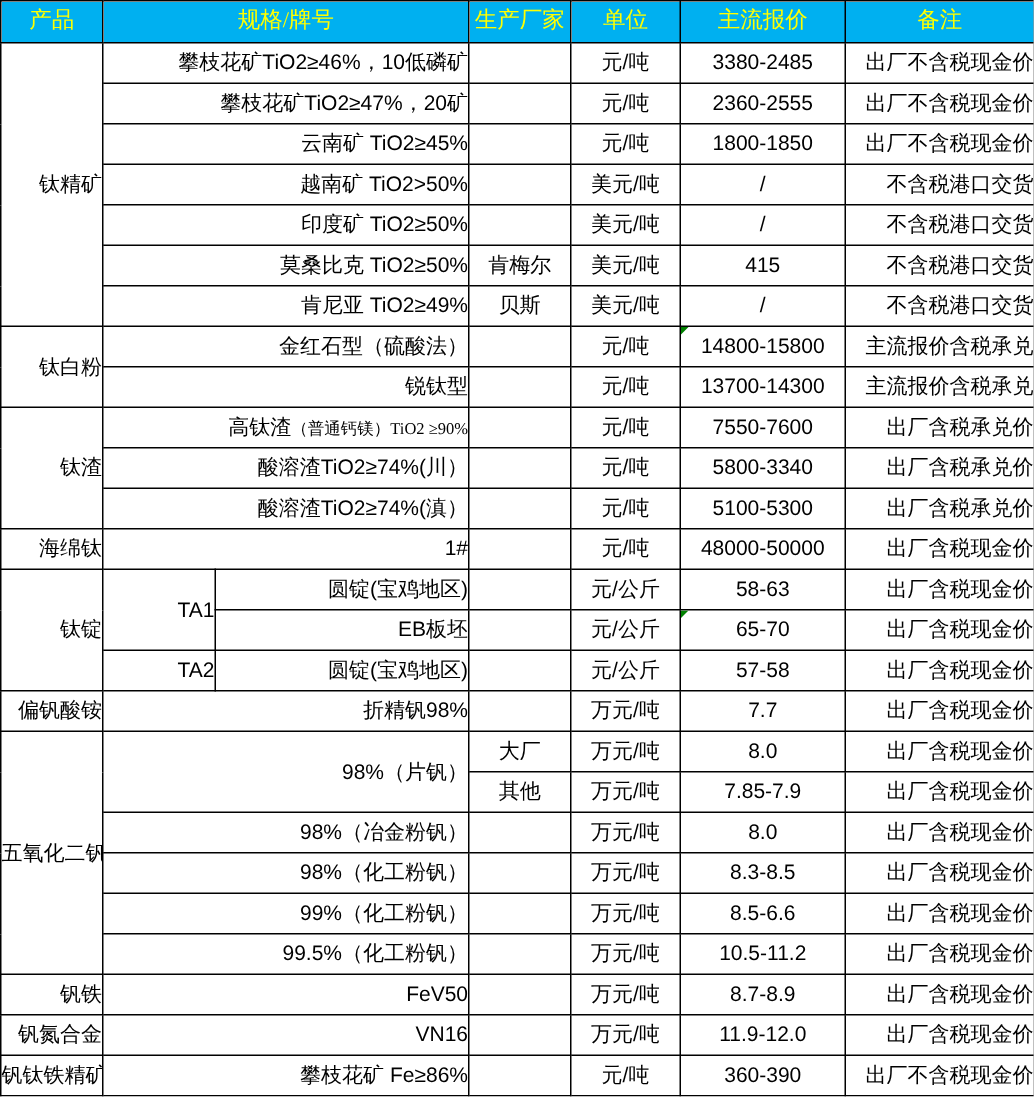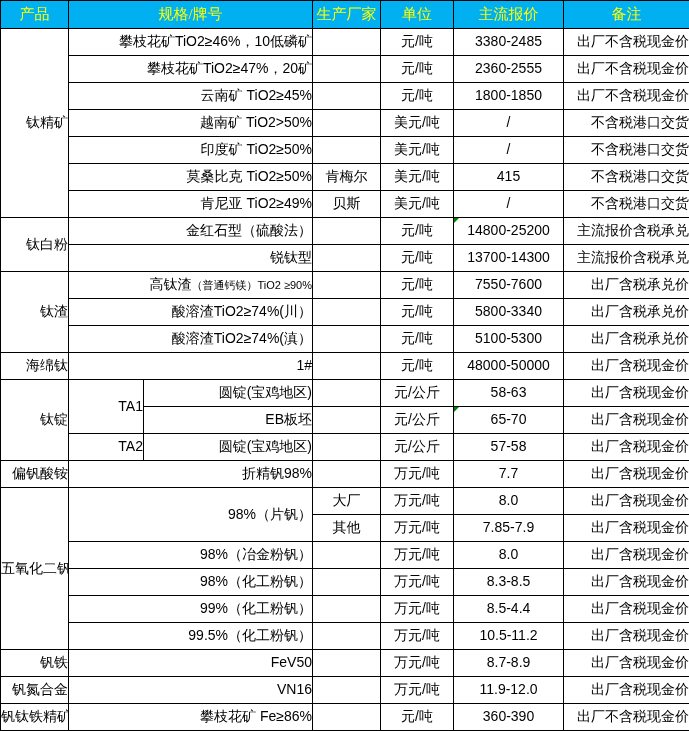--- a/index.html
+++ b/index.html
@@ -20,21 +20,21 @@
   }
   .price-table tr.hdr th {
     height: 27px;
     background: var(--header-bg, #00B0F0);
     color: var(--header-text, #FFFF00);
     font-size: 15px; text-align: center; font-family: Liberation Serif, serif;
   }
   .c { text-align: center; }
   .l { text-align: right; padding-left: 3px; }
   .product { text-align: right; font-size: 13px; }
-  .small { font-size: 11px; }
+  .small { font-size: 11px; font-family: Liberation Serif, serif; }
   td.marked { position: relative; }
   .tri {
     position: absolute; top: 0; left: 0; width: 0; height: 0;
     border-top: 5px solid var(--comment-marker, #008000);
     border-right: 5px solid transparent;
   }
 </style>
 </head>
 <body>
 
@@ -108,21 +108,21 @@
     <td class="c">美元/吨</td>
     <td class="c">/</td>
     <td class="l">不含税港口交货</td>
   </tr>
 
   <tr>
     <td class="product" rowspan="2">钛白粉</td>
     <td class="l" colspan="2">金红石型（硫酸法）</td>
     <td class="c"></td>
     <td class="c">元/吨</td>
-    <td class="c marked"><span class="tri"></span><span>14800-25200</span></td>
+    <td class="c marked"><span class="tri"></span><span>14800-15800</span></td>
     <td class="l">主流报价含税承兑</td>
   </tr>
   <tr>
     <td class="l" colspan="2">锐钛型</td>
     <td class="c"></td>
     <td class="c">元/吨</td>
     <td class="c">13700-14300</td>
     <td class="l">主流报价含税承兑</td>
   </tr>
 
@@ -217,21 +217,21 @@
     <td class="l" colspan="2">98%（化工粉钒）</td>
     <td class="c"></td>
     <td class="c">万元/吨</td>
     <td class="c">8.3-8.5</td>
     <td class="l">出厂含税现金价</td>
   </tr>
   <tr>
     <td class="l" colspan="2">99%（化工粉钒）</td>
     <td class="c"></td>
     <td class="c">万元/吨</td>
-    <td class="c">8.5-4.4</td>
+    <td class="c">8.5-6.6</td>
     <td class="l">出厂含税现金价</td>
   </tr>
   <tr>
     <td class="l" colspan="2">99.5%（化工粉钒）</td>
     <td class="c"></td>
     <td class="c">万元/吨</td>
     <td class="c">10.5-11.2</td>
     <td class="l">出厂含税现金价</td>
   </tr>
 

